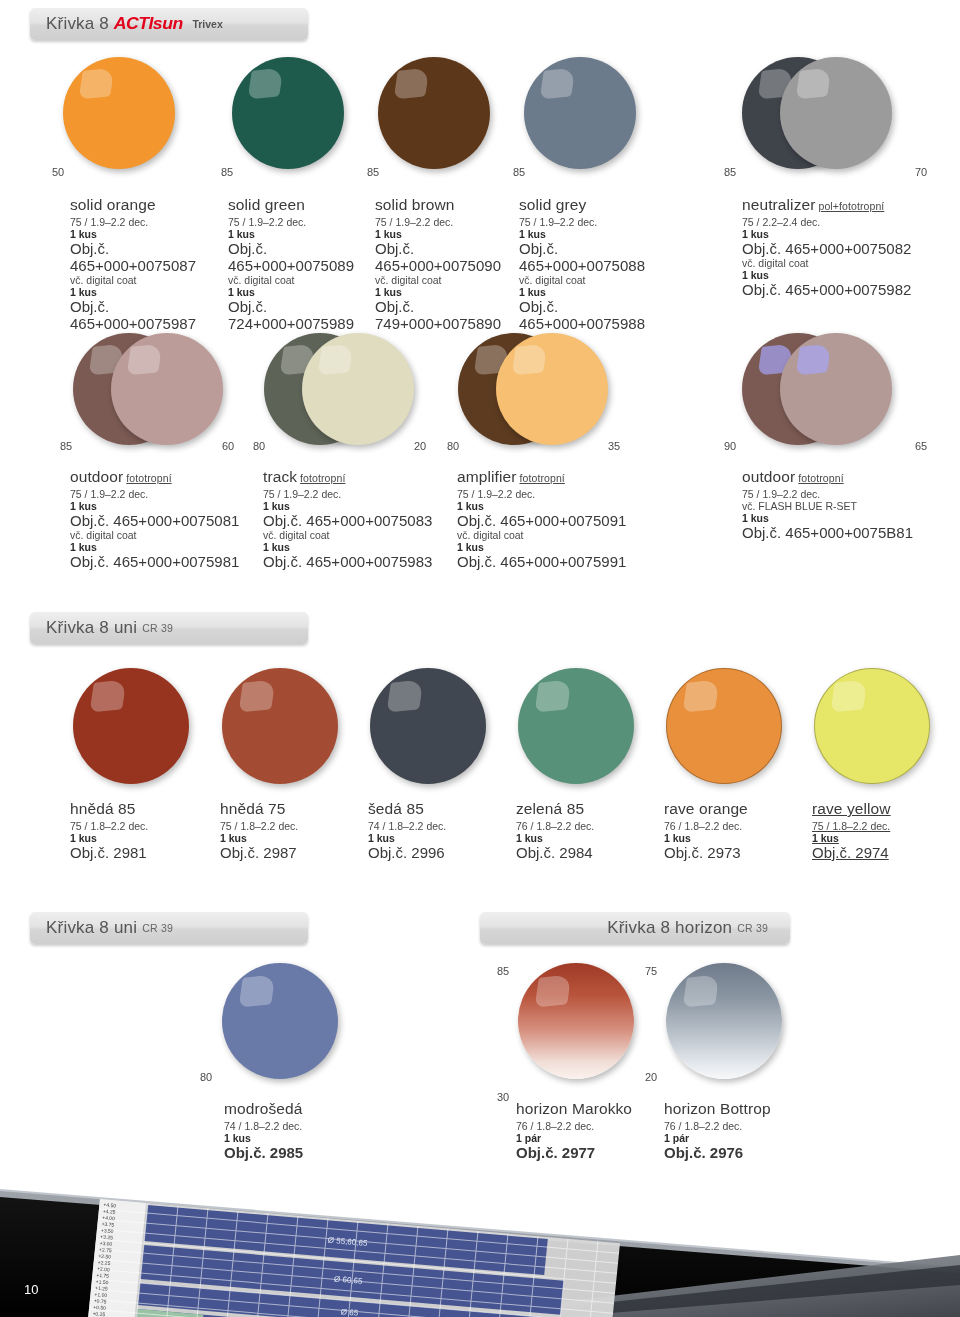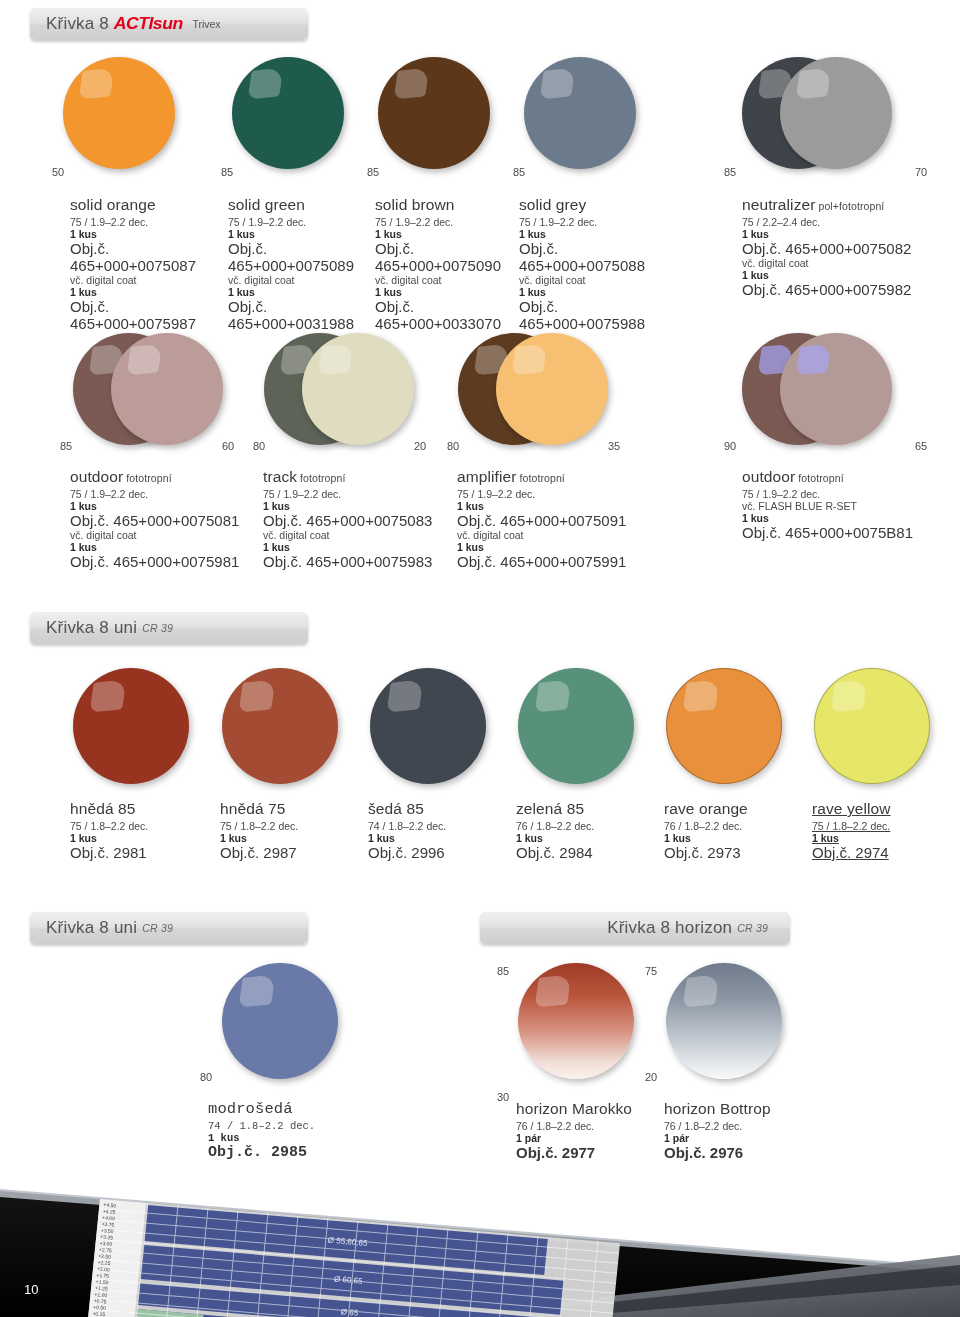--- a/index.html
+++ b/index.html
@@ -27,38 +27,38 @@
     font-size: 17px;
     color: #555;
     letter-spacing: .2px;
     white-space: nowrap;
   }
   .section-bar .sub {
     font-size: 10.5px;
     color: #666;
     margin-left: 5px;
     letter-spacing: .2px;
-    font-style: italic;
   }
   .section-bar.right-align { justify-content: flex-end; padding-right: 22px; padding-left: 0; }
 
   .logo-actisun {
     font-family: "Liberation Sans", sans-serif;
     font-weight: bold;
     font-style: italic;
     font-size: 17px;
     color: #e2001a;
     letter-spacing: -.5px;
     margin: 0 4px 0 6px;
     transform: scaleX(1.04);
   }
   .logo-trivex {
     font-size: 10.5px;
     color: #555;
     margin-left: 7px;
+    font-weight: bold;
   }
 
   
   .lens {
     position: absolute;
     border-radius: 50%;
     box-shadow: 2px 3px 6px rgba(0,0,0,0.28);
     overflow: hidden;
   }
   .lens .glint {
@@ -83,20 +83,21 @@
   .prod .name {
     font-size: 15.5px;
     color: #3a3a3a;
     letter-spacing: .1px;
     white-space: nowrap;
   }
   .prod .name .qual {
     font-size: 10.5px;
     color: #4a4a4a;
     margin-left: 3px;
+    text-decoration: underline;
   }
   .prod .spec {
     font-size: 10.5px;
     color: #4a4a4a;
     margin-top: 2px;
   }
   .prod .grp { margin-top: 0; }
   .prod .lead { font-size: 10.5px; color: #4a4a4a; }
   .prod .qty { font-size: 10.5px; color: #2b2b2b; font-weight: bold; }
   .prod .code { font-size: 15px; color: #3a3a3a; }
@@ -187,35 +188,35 @@
 <div class="prod" style="left:228px; top:196px; width:150px;">
   <div class="name"><span>solid green</span></div>
   <div class="spec">75 / 1.9–2.2 dec.</div>
   <div class="grp">
     <div class="qty">1 kus</div>
     <div class="code">Obj.č. 465+000+0075089</div>
   </div>
   <div class="grp">
     <div class="lead">vč. digital coat</div>
     <div class="qty">1 kus</div>
-    <div class="code">Obj.č. 465+000+0031988</div>
+    <div class="code">Obj.č. 724+000+0075989</div>
   </div>
 </div>
 
 <div class="prod" style="left:375px; top:196px; width:150px;">
   <div class="name"><span>solid brown</span></div>
   <div class="spec">75 / 1.9–2.2 dec.</div>
   <div class="grp">
     <div class="qty">1 kus</div>
     <div class="code">Obj.č. 465+000+0075090</div>
   </div>
   <div class="grp">
     <div class="lead">vč. digital coat</div>
     <div class="qty">1 kus</div>
-    <div class="code">Obj.č. 465+000+0033070</div>
+    <div class="code">Obj.č. 749+000+0075890</div>
   </div>
 </div>
 
 <div class="prod" style="left:519px; top:196px; width:150px;">
   <div class="name"><span>solid grey</span></div>
   <div class="spec">75 / 1.9–2.2 dec.</div>
   <div class="grp">
     <div class="qty">1 kus</div>
     <div class="code">Obj.č. 465+000+0075088</div>
   </div>
@@ -406,21 +407,21 @@
 </div>
 <span class="pct" style="left:497px; top:965px;">85</span>
 <span class="pct" style="left:497px; top:1091px;">30</span>
 
 <div class="lens" style="left:666px; top:963px; width:116px; height:116px; background:linear-gradient(to bottom, #6f7b8b 0%, #8b96a3 30%, #b8c0c9 60%, #e6eaee 88%, #f7f8f9 100%);">
   <span class="glint"></span>
 </div>
 <span class="pct" style="left:645px; top:965px;">75</span>
 <span class="pct" style="left:645px; top:1071px;">20</span>
 
-<div class="prod" style="left:208px; top:1100px; width:160px;font-family:Liberation Mono, monospace;">
+<div class="prod" style="left:224px; top:1100px; width:160px;">
   <div class="name"><span>modrošedá</span></div>
   <div class="spec">74 / 1.8–2.2 dec.</div>
   <div class="grp">
     <div class="qty">1 kus</div>
     <div class="code bold">Obj.č. 2985</div>
   </div>
 </div>
 <div class="prod" style="left:516px; top:1100px; width:160px;">
   <div class="name"><span>horizon Marokko</span></div>
   <div class="spec">76 / 1.8–2.2 dec.</div>

